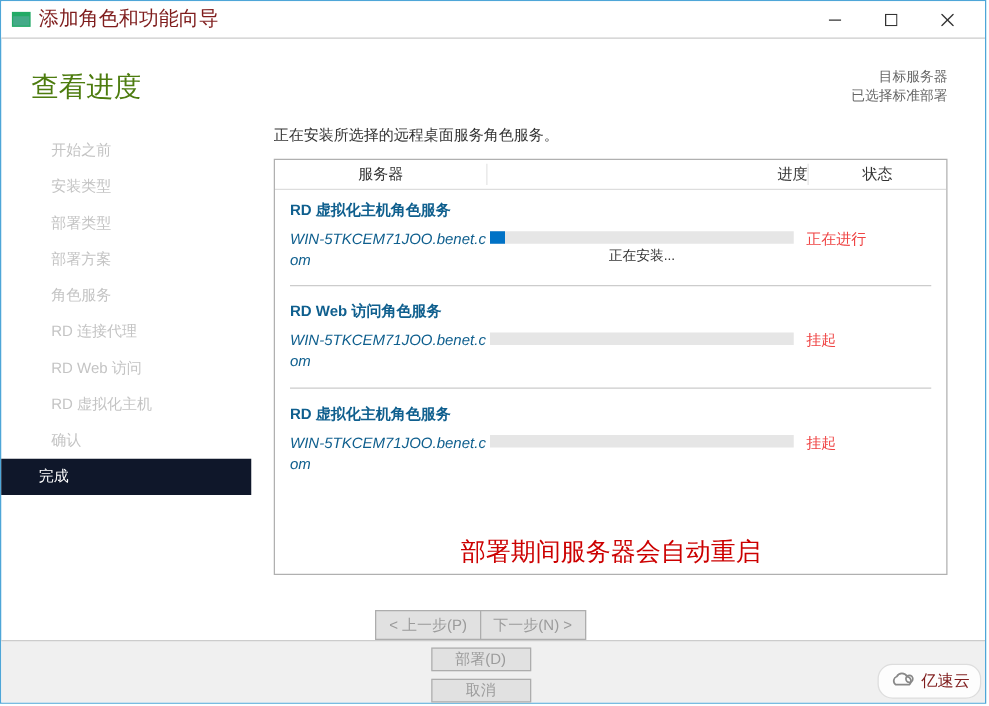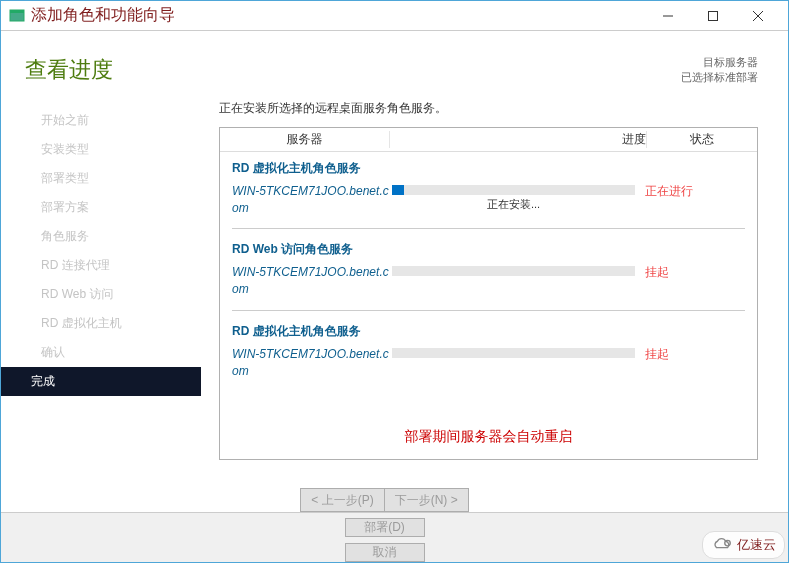--- a/index.html
+++ b/index.html
@@ -29,21 +29,21 @@
     .group { padding: 8px 12px 4px 12px; }
     .group-title { color: #0f5f8e; font-weight: bold; font-size: 12px; margin-bottom: 6px; }
     .row { display: flex; align-items: flex-start; margin-bottom: 4px; }
     .srv-name { width: 160px; color: #0f5f8e; font-size: 12px; word-break: break-all; line-height: 1.4; font-style: italic; }
     .prog-col { flex: 1; padding-right: 10px; padding-top: 2px; }
     .pbar { width: 100%; height: 10px; background: #e6e6e6; position: relative; }
     .pbar-fill { height: 100%; background: #0072c6; }
     .pbar-text { font-size: 11px; color: #333; text-align: center; margin-top: 2px; }
     .stat-col { width: 100px; font-size: 12px; color: #ef4444; }
     .divider { border-top: 1px solid #ccc; margin: 4px 12px; }
-    .warn { color: #c00; font-size: 14px; text-align: center; margin-top: 40px; }
+    .warn { color: #c00; font-size: 20px; text-align: center; margin-top: 40px; }
     .footer { position: absolute; bottom: 0; left: 0; right: 0; height: 50px; border-top: 1px solid #ccc; display: flex; justify-content: flex-end; align-items: center; padding-right: 20px; gap: 6px; background: #f0f0f0; flex-direction: column; }
     .btn { min-width: 80px; height: 24px; font-size: 12px; border: 1px solid #adadad; background: #e1e1e1; color: #838383; padding: 0 10px; display: inline-flex; align-items: center; justify-content: center; }
     .btn.disabled { color: #9b9b9b; }
     .btn-group { display: inline-flex; }
     .btn-group .btn:first-child { border-right: none; }
     .watermark { position: absolute; right: 6px; bottom: 6px; display: flex; align-items: center; gap: 4px; background: rgba(255,255,255,0.85); padding: 4px 8px; border: 1px solid #ddd; border-radius: 12px; }
     .wm-text { font-size: 13px; color: #7f1d1d; }
     .wm-icon svg { width: 22px; height: 14px; stroke: #888; fill: none; stroke-width: 1.5; }
   </style>
 </head>

